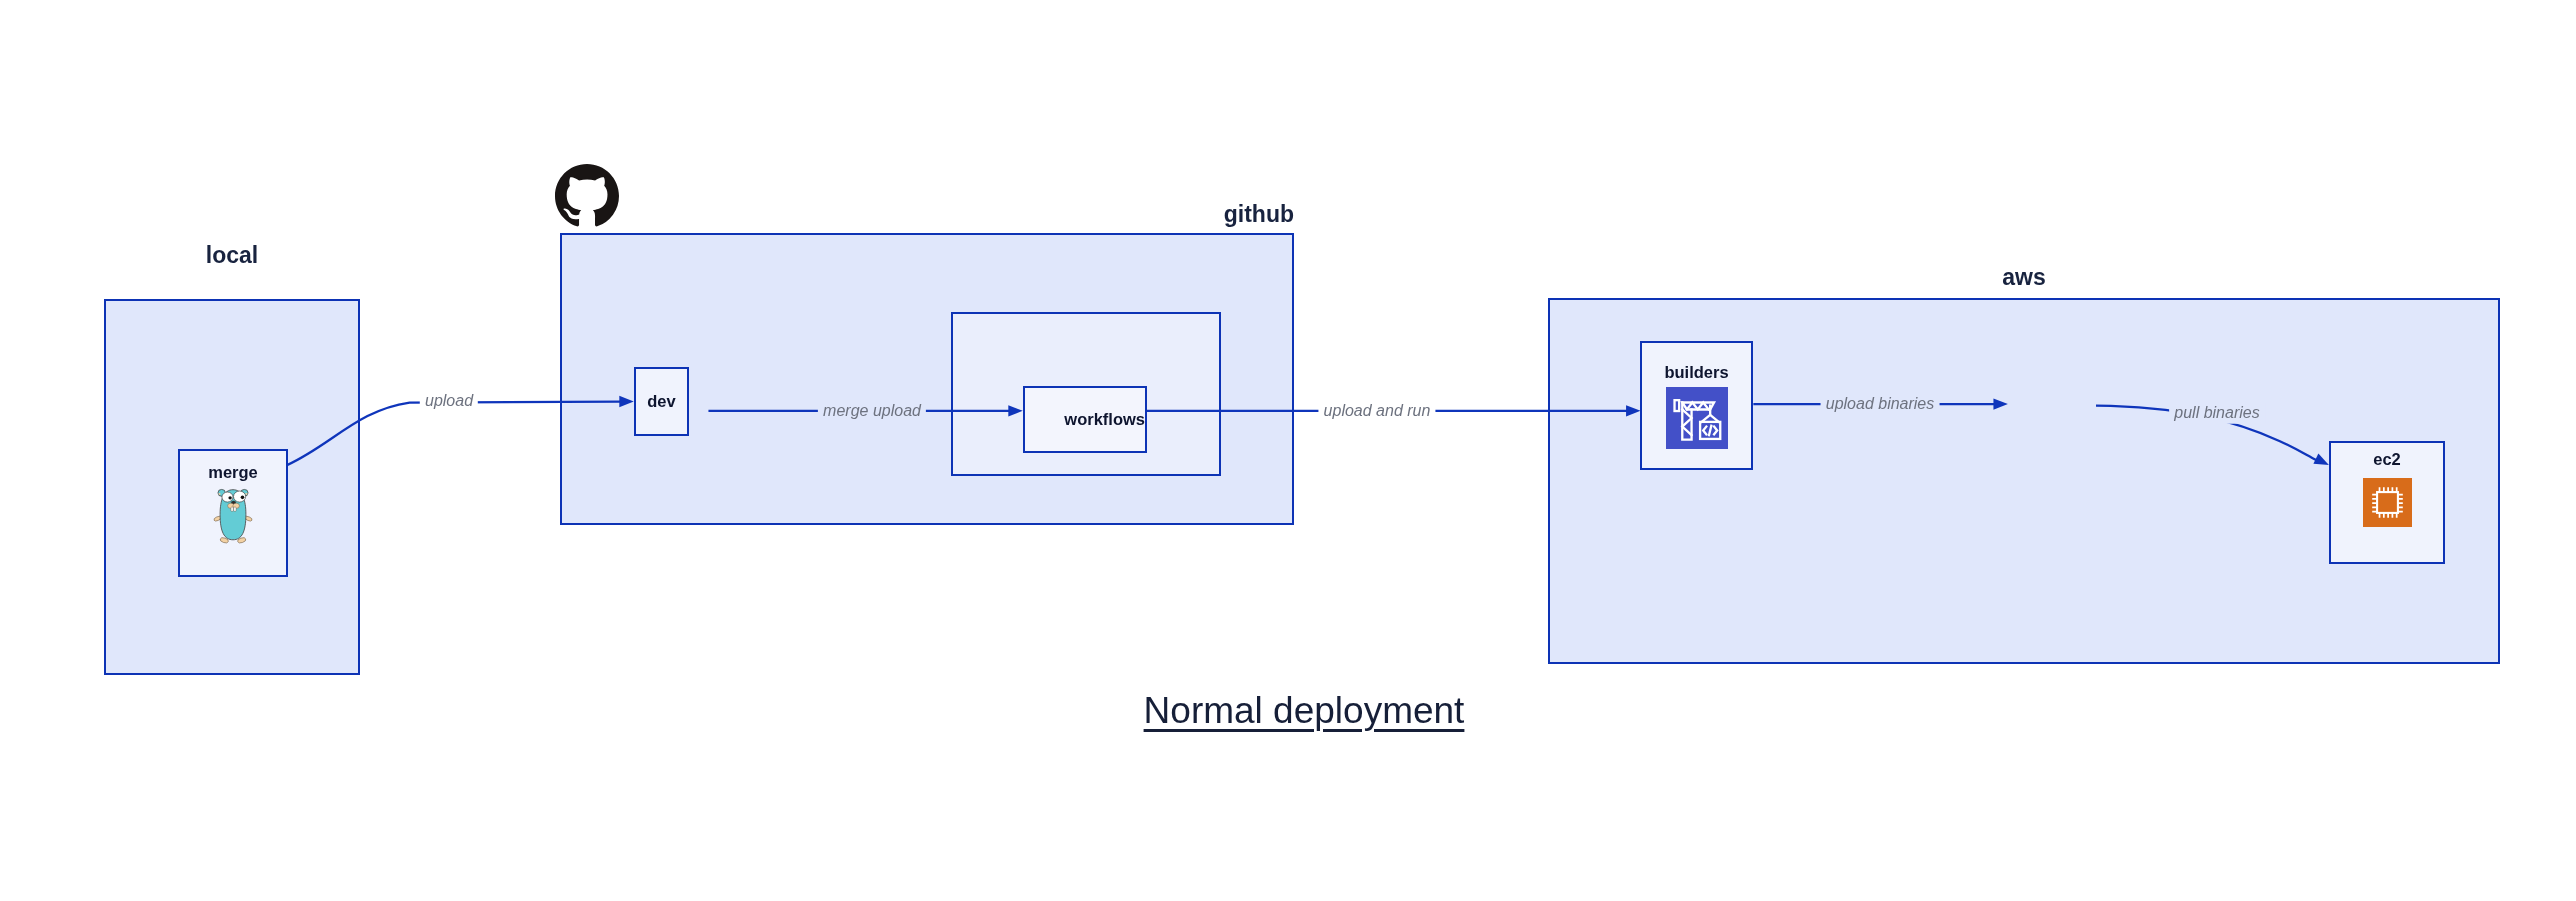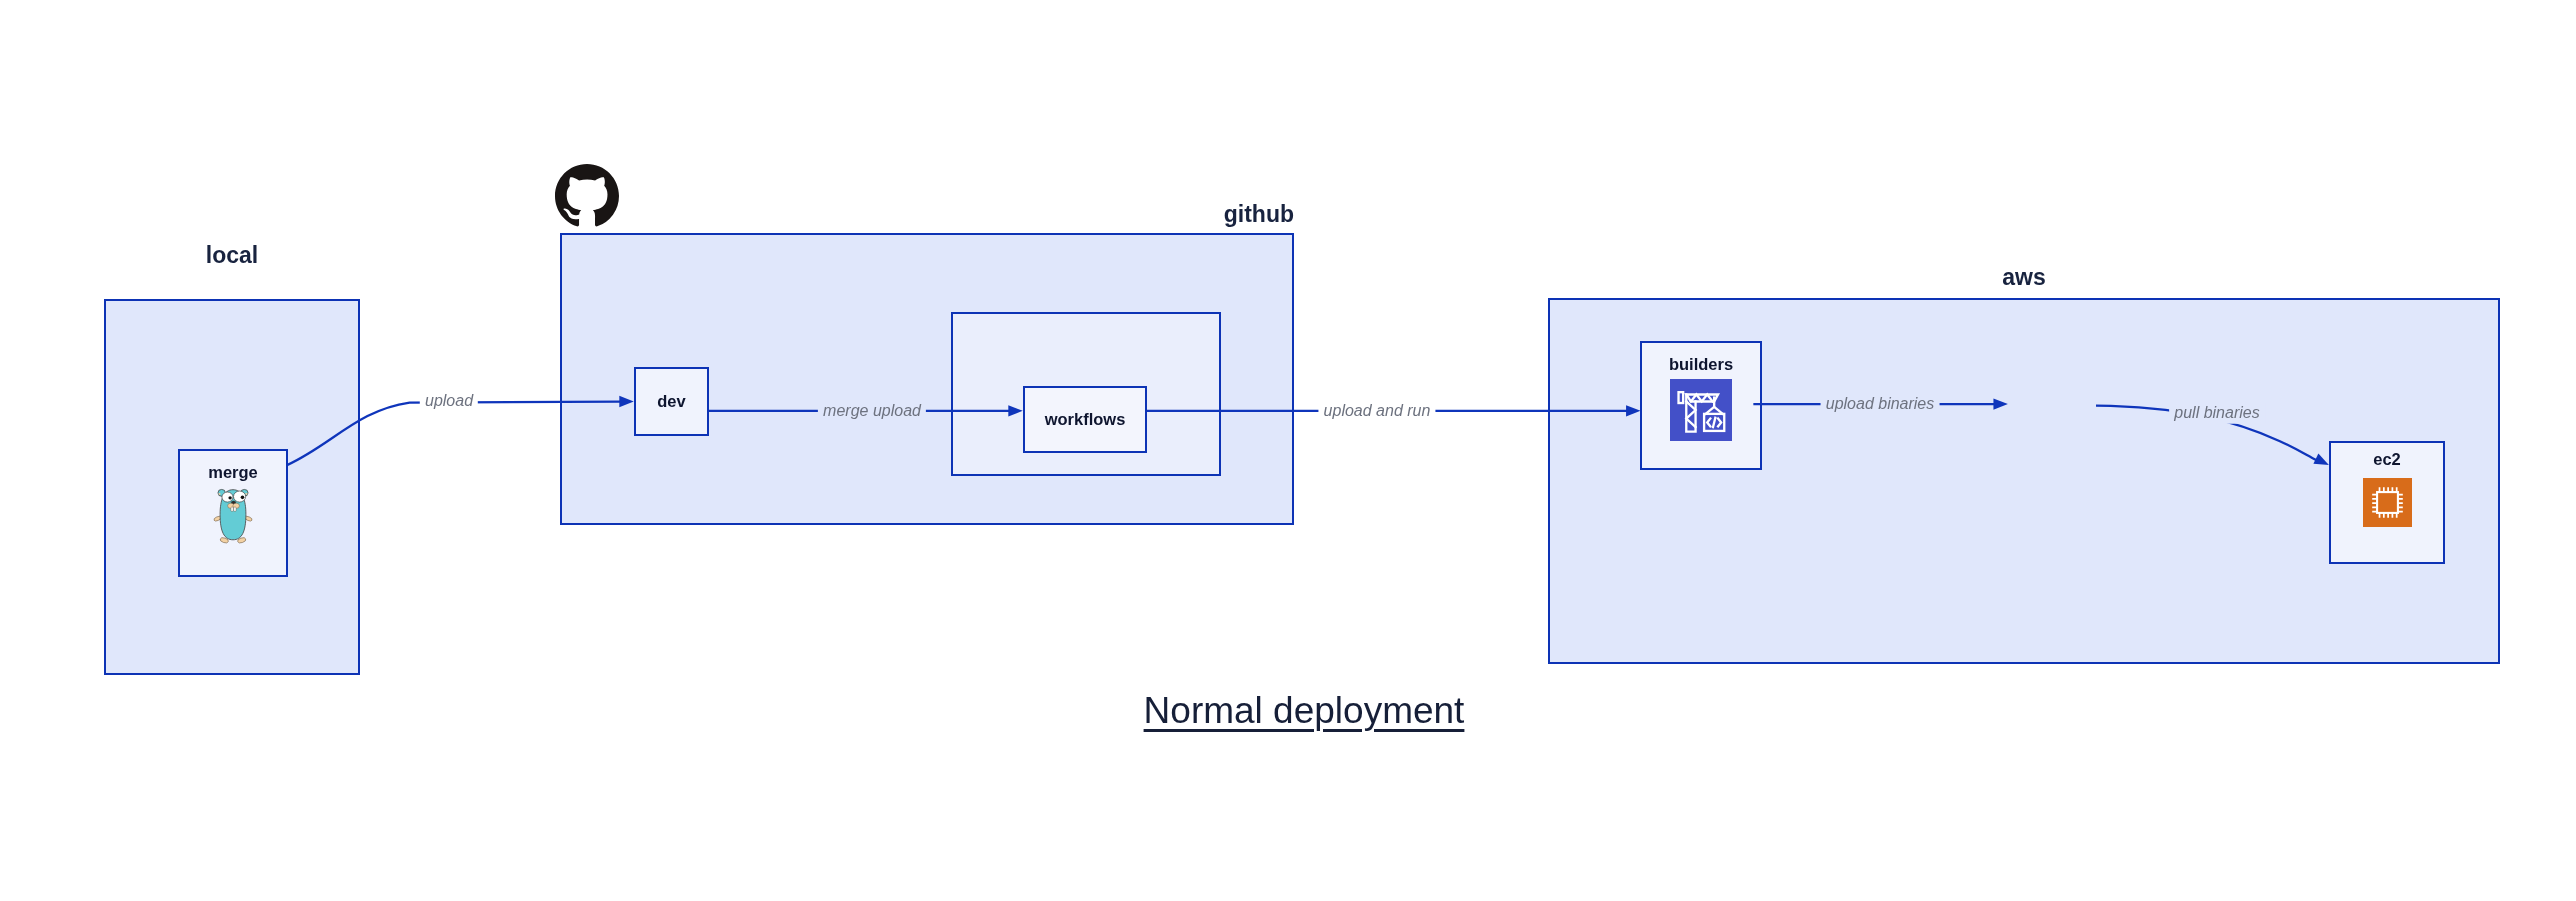--- a/index.html
+++ b/index.html
@@ -93,29 +93,29 @@
       <circle cx="32" cy="22.5" r="3.2" fill="#111111"></circle>
       <circle cx="55.5" cy="21.5" r="3.4" fill="#111111"></circle>
       <ellipse cx="38.5" cy="31.5" rx="4.4" ry="3.2" fill="#2e2a28" stroke="#1d1a18" stroke-width="0.8"></ellipse>
       <ellipse cx="33.5" cy="37.5" rx="6.2" ry="5" fill="#f3d1a4" stroke="#6b5a43" stroke-width="0.9"></ellipse>
       <ellipse cx="43.5" cy="37.5" rx="6.2" ry="5" fill="#f3d1a4" stroke="#6b5a43" stroke-width="0.9"></ellipse>
       <rect x="33.5" y="40" width="4.6" height="8" rx="1.4" fill="#ffffff" stroke="#6b5a43" stroke-width="0.9"></rect>
       <rect x="38.8" y="40" width="4.6" height="8" rx="1.4" fill="#ffffff" stroke="#6b5a43" stroke-width="0.9"></rect>
     </svg>
   </div>
 
-  <div class="node center" style="left:634px;top:367px;width:75px;height:69px;">
+  <div class="node center" style="left:634px;top:367px;width:55px;height:69px;">
     <div class="node-label">dev</div>
   </div>
 
-  <div class="node center" style="left:1023px;top:386px;width:124px;height:67px;background:#f3f5fd;">
+  <div class="node center" style="left:1023px;top:386px;width:124px;height:67px;background:#f3f5fd;align-items:flex-end;">
     <div class="node-label">workflows</div>
   </div>
 
-  <div class="node" style="left:1640px;top:341px;width:122px;height:129px;padding-top:12px;">
+  <div class="node" style="left:1640px;top:341px;width:113px;height:129px;padding-top:20px;">
     <div class="node-label">builders</div>
     <svg class="icon-box" width="62" height="62" viewBox="0 0 80 80" style="margin-top:5.2px;">
       <rect x="0" y="0" width="80" height="80" fill="#4350c8"></rect>
       <g stroke="#ffffff" stroke-width="3" fill="none" stroke-linejoin="miter" stroke-linecap="square">
         <rect x="11" y="17" width="6" height="14"></rect>
         <path d="M21 20 H62 L57 29 H27 Z"></path>
         <path d="M27 29 L34 20 L41 29 L48 20 L55 29"></path>
         <path d="M21 20 V68 H33 V29"></path>
         <path d="M21 29 L33 40 L21 51 L33 62"></path>
         <path d="M57 24 V36"></path>

